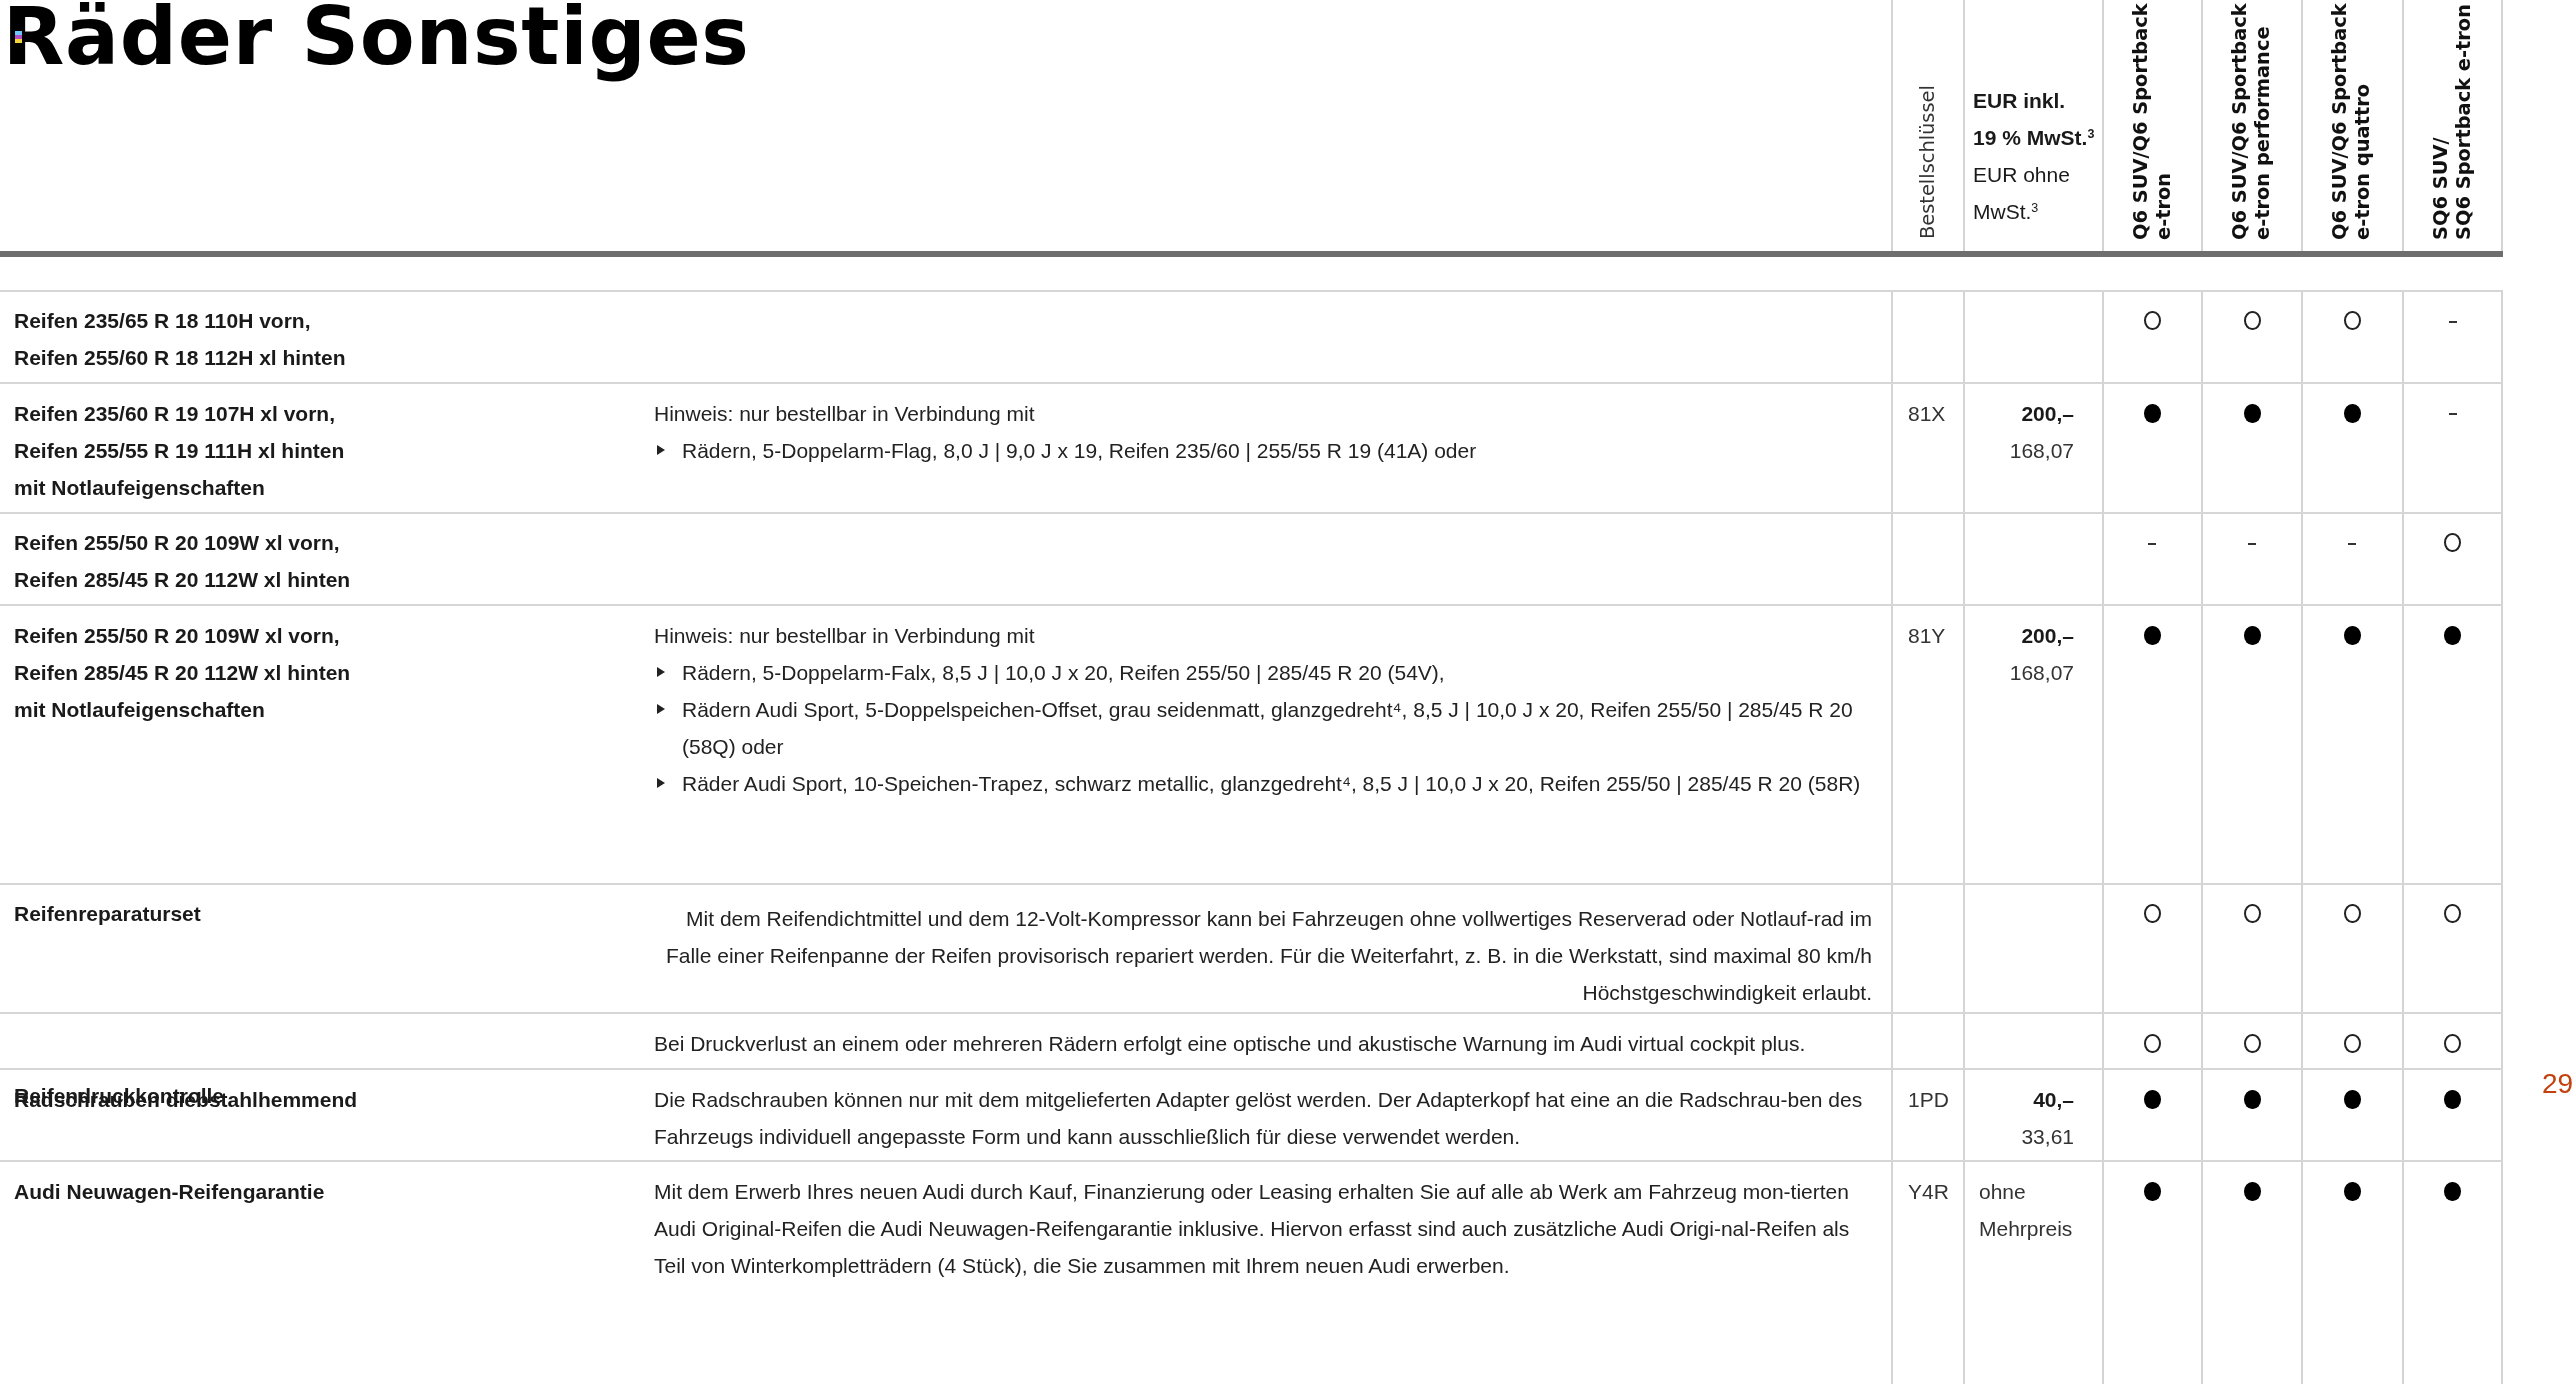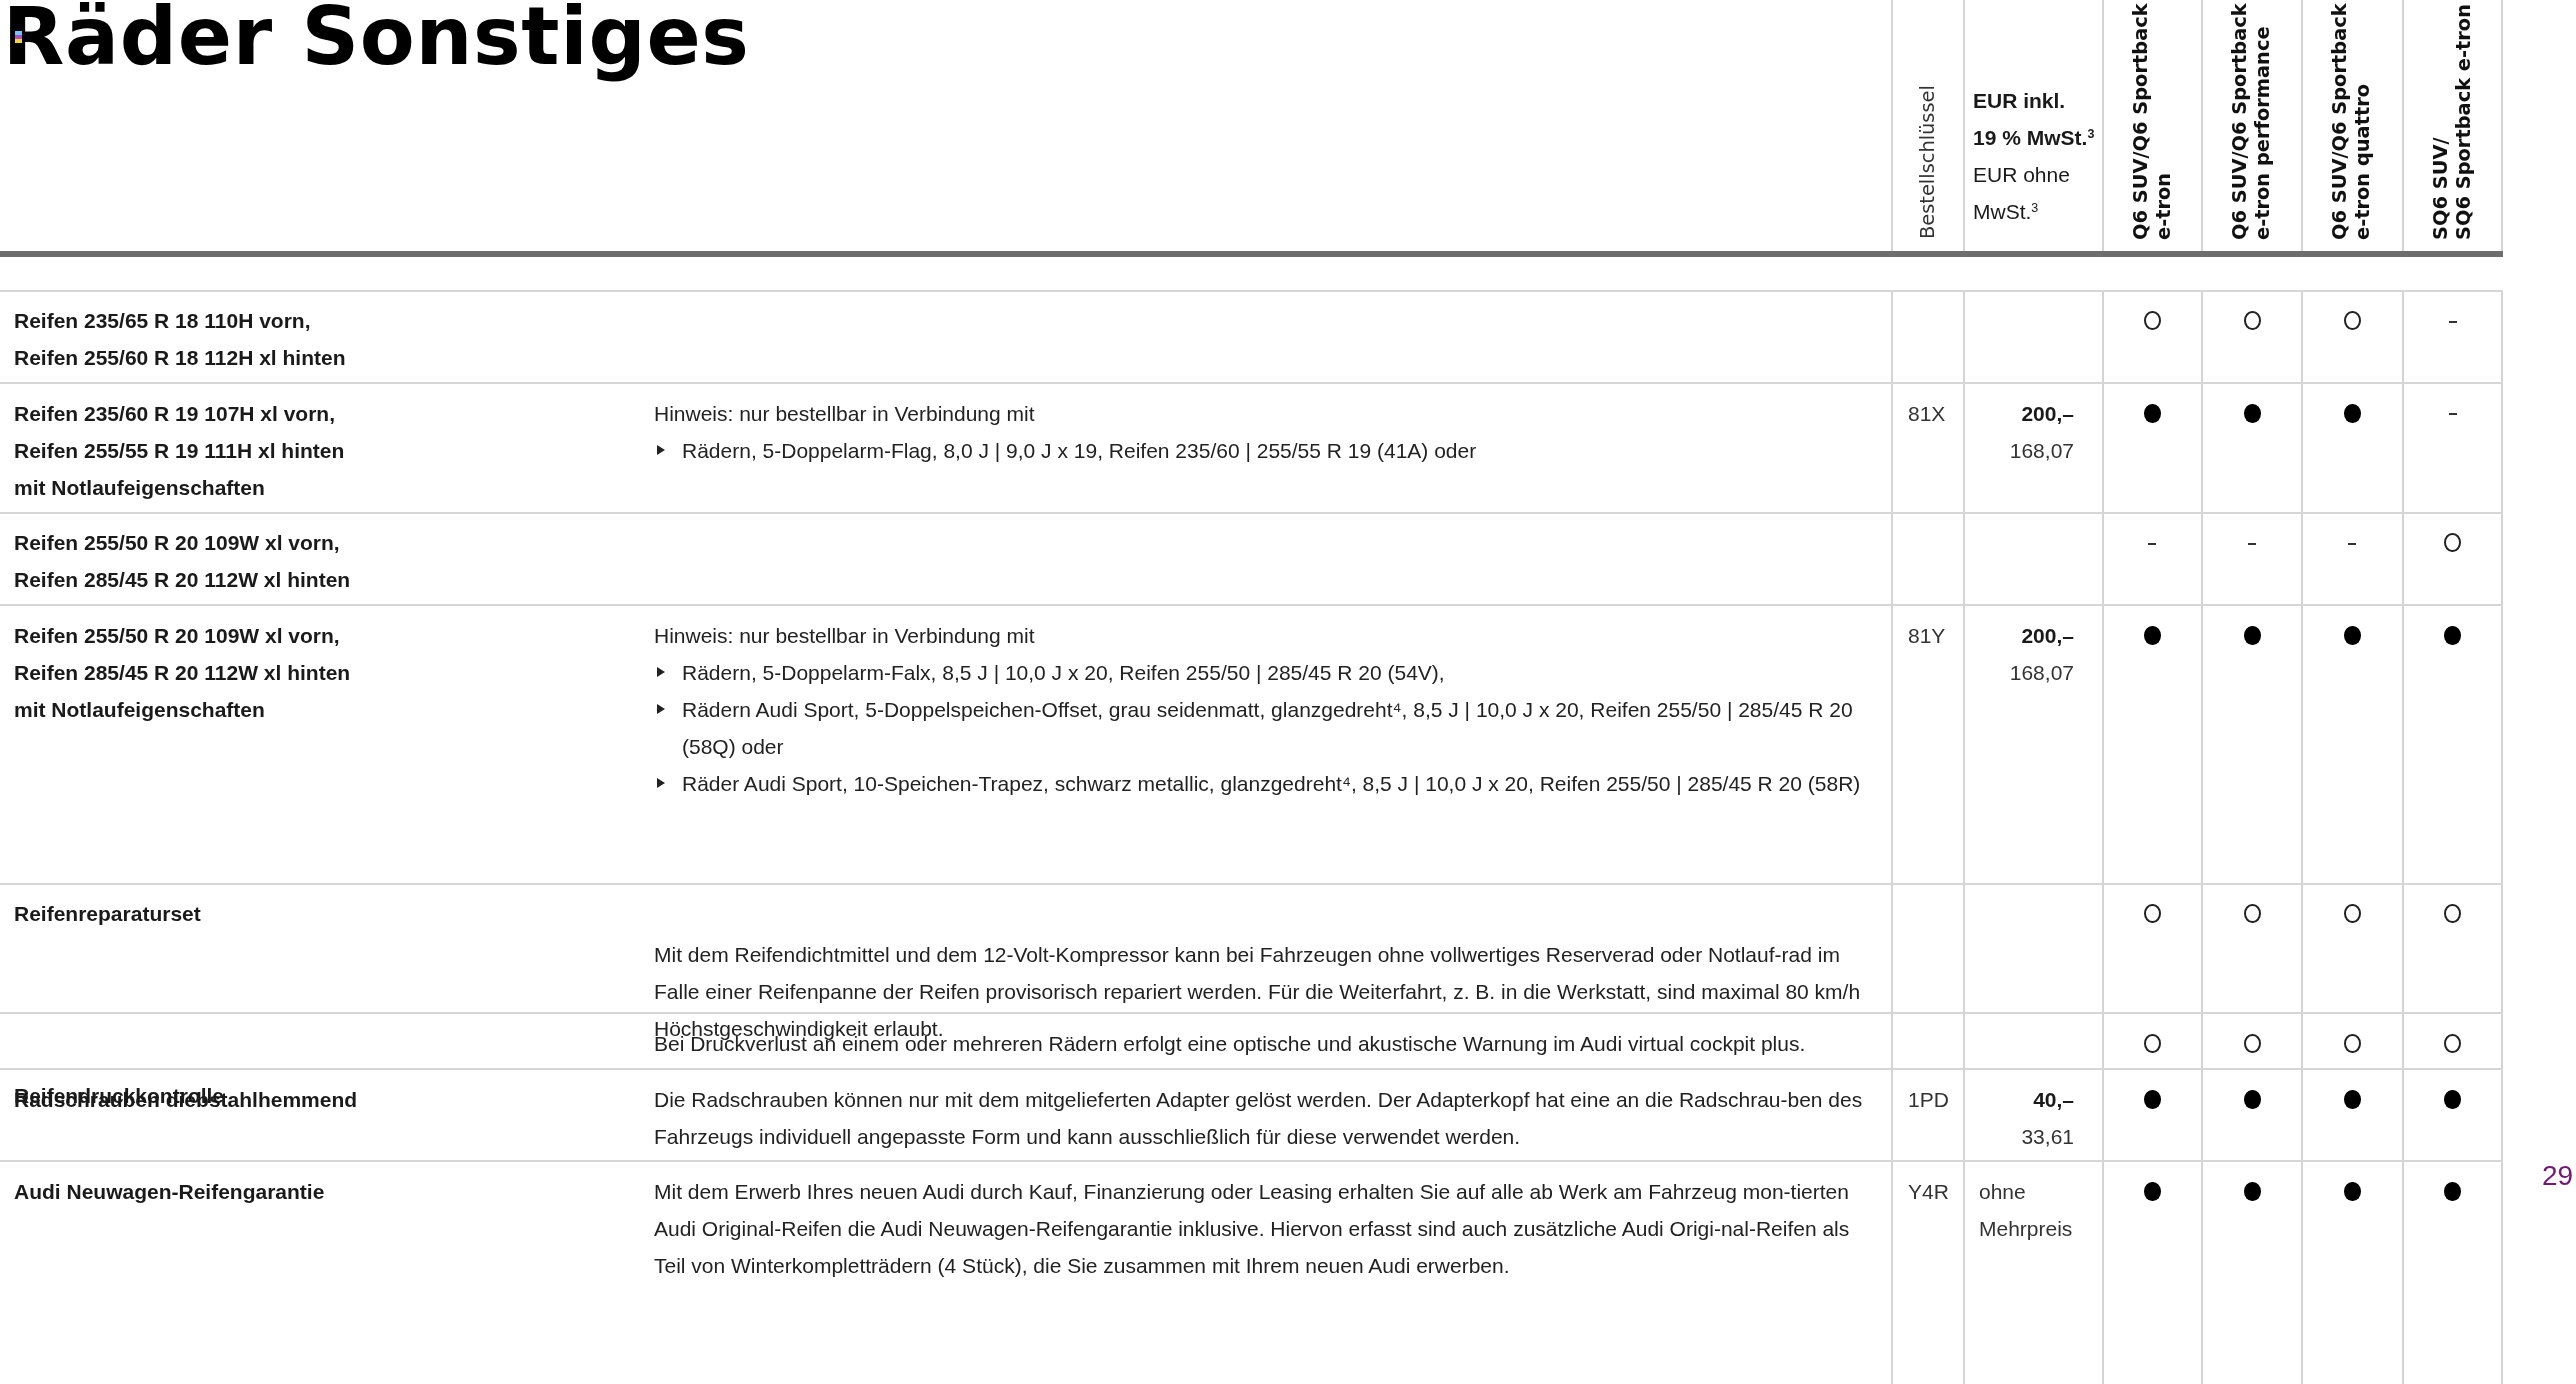--- a/index.html
+++ b/index.html
@@ -28,21 +28,21 @@
   .desc p + p { margin-top:18px; }
   .code { position:absolute; left:1908px; font-size:21px; line-height:37px; color:#333; }
   .price { position:absolute; left:1970px; width:104px; text-align:right; font-size:21px; line-height:37px; }
   .price .incl { font-weight:bold; display:block; }
   .price .excl { display:block; color:#333; }
   .price.left { text-align:left; left:1979px; }
   .mark { position:absolute; width:18px; height:18px; box-sizing:border-box; }
   .mark.filled { background:#000; border-radius:50%; width:16.6px; height:19.4px; }
   .mark.open { border:2.1px solid #222; border-radius:50%; width:16.6px; height:19.4px; }
   .mark.dash { height:2.1px; width:8.3px; background:#333; }
-  .pagenum { position:absolute; left:2542px; top:1160px; font-size:28px; color:#701a75; }
+  .pagenum { position:absolute; left:2542px; top:1068px; font-size:28px; color:#c2410c; }
 </style>
 </head>
 <body>
 
 <div class="title">Räder Sonstiges</div>
 <div class="title-mark"></div>
 
 <div class="vline" style="left:1891px;top:0;height:1385px;"></div>
 <div class="vline" style="left:1963px;top:0;height:1385px;"></div>
 <div class="vline" style="left:2102px;top:0;height:1385px;"></div>
@@ -143,21 +143,21 @@
   <span class="excl">168,07</span>
 </div>
 <div class="mark filled" style="left:2144px;top:626px;"></div>
 <div class="mark filled" style="left:2244px;top:626px;"></div>
 <div class="mark filled" style="left:2344px;top:626px;"></div>
 <div class="mark filled" style="left:2444px;top:626px;"></div>
 
 <div class="label" style="top:895px;">
   <div>Reifenreparaturset</div>
 </div>
-<div class="desc" style="top:936px;">
+<div class="desc" style="top:900px;text-align:right;">
   <p>Mit dem Reifendichtmittel und dem 12-Volt-Kompressor kann bei Fahrzeugen ohne vollwertiges Reserverad oder Notlauf-rad im Falle einer Reifenpanne der Reifen provisorisch repariert werden. Für die Weiterfahrt, z. B. in die Werkstatt, sind maximal 80 km/h Höchstgeschwindigkeit erlaubt.</p>
 </div>
 <div class="mark open" style="left:2144px;top:904px;"></div>
 <div class="mark open" style="left:2244px;top:904px;"></div>
 <div class="mark open" style="left:2344px;top:904px;"></div>
 <div class="mark open" style="left:2444px;top:904px;"></div>
 
 <div class="label" style="top:1077px;">
   <div>Reifendruckkontrolle</div>
 </div>

